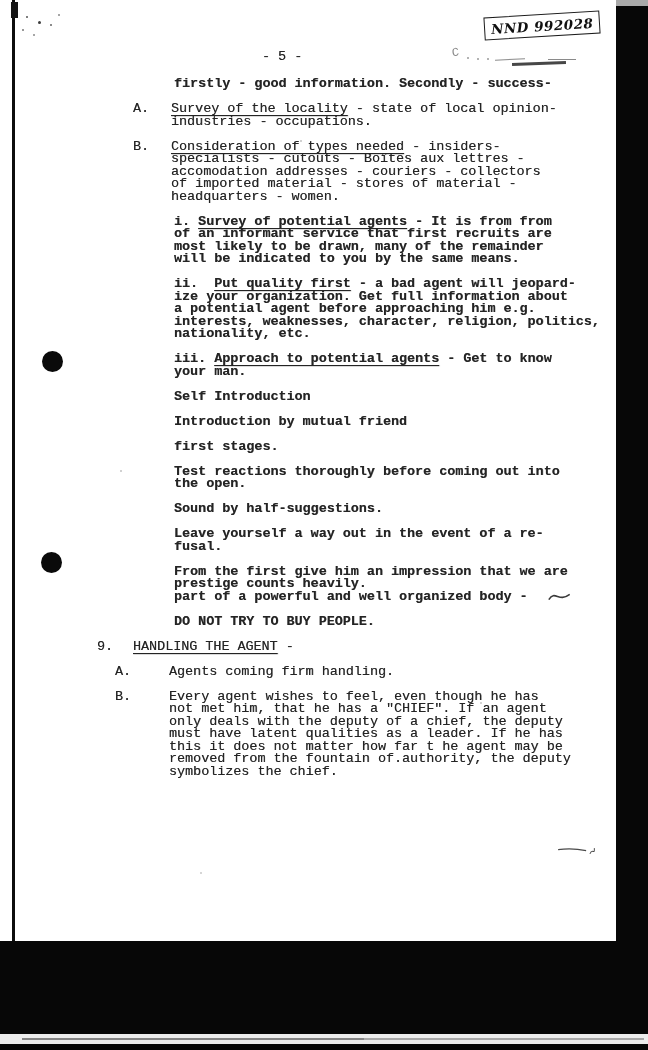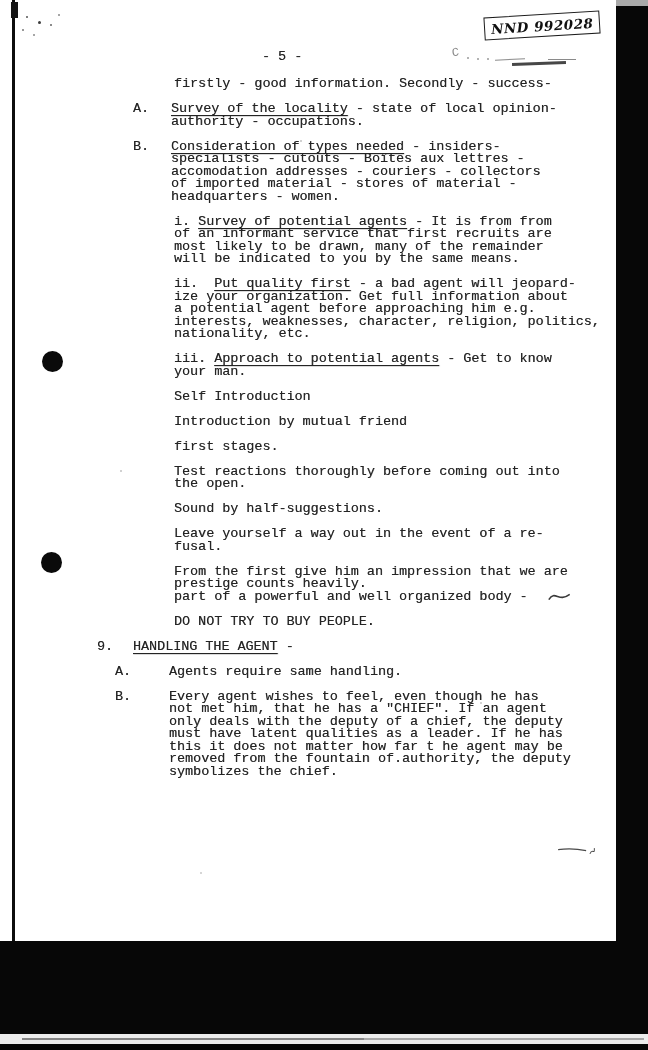--- a/index.html
+++ b/index.html
@@ -39,21 +39,21 @@
   .sl-c { left:548px; top:59px; width:28px; height:1px; background:#8a8a8a; }
   .sl-dot { width:2px; height:2px; border-radius:50%; background:#9a9a9a; }
   .squiggle-mid { position:absolute; left:546px; top:588px; transform:rotate(8deg); }
   .squiggle-end { position:absolute; left:556px; top:843px; transform:rotate(4deg); }
   
   .page-number { position:absolute; left:262px; top:49px; white-space:pre; }
   .page-text { position:absolute; left:0; top:78px; width:648px; }
   .para { position:relative; margin-bottom:12.5px; line-height:12.5px; }
   .line { white-space:pre; }
   .marker { position:absolute; top:0; white-space:pre; }
-  .t-body   { margin-left:174px; }
+  .t-body   { margin-left:174px;font-weight:bold; }
   .t-letter { margin-left:171px; }
   .t-letter .marker { left:-38px; }
   .t-sub    { margin-left:169px; }
   .t-sub .marker { left:-54px; }
   .t-section{ margin-left:133px; }
   .t-section .marker { left:-36px; }
   .u { text-decoration:underline; text-underline-offset:2.5px; text-decoration-thickness:1px; }
   .page-text, .page-number { text-shadow:0.3px 0.3px 0.3px rgba(25,25,25,0.55); }
 </style>
 </head>
@@ -110,21 +110,21 @@
 
   <div class="page-number">- 5 -</div>
 
   <div class="page-text">
       <div class="para t-body">
         <div class="line"><span>firstly - good information. Secondly - success-</span></div>
       </div>
       <div class="para t-letter">
         <span class="marker">A.</span>
         <div class="line"><span class="u">Survey of the locality</span><span> - state of local opinion-</span></div>
-        <div class="line"><span>authority - occupations.</span></div>
+        <div class="line"><span>industries - occupations.</span></div>
       </div>
       <div class="para t-letter">
         <span class="marker">B.</span>
         <div class="line"><span class="u">Consideration of types needed</span><span> - insiders-</span></div>
         <div class="line"><span>specialists - cutouts - Boîtes aux lettres -</span></div>
         <div class="line"><span>accomodation addresses - couriers - collectors</span></div>
         <div class="line"><span>of imported material - stores of material -</span></div>
         <div class="line"><span>headquarters - women.</span></div>
       </div>
       <div class="para t-body">
@@ -171,21 +171,21 @@
       </div>
       <div class="para t-body">
         <div class="line"><span>DO NOT TRY TO BUY PEOPLE.</span></div>
       </div>
       <div class="para t-section">
         <span class="marker">9.</span>
         <div class="line"><span class="u">HANDLING THE AGENT</span><span> -</span></div>
       </div>
       <div class="para t-sub">
         <span class="marker">A.</span>
-        <div class="line"><span>Agents require same handling.</span></div>
+        <div class="line"><span>Agents coming firm handling.</span></div>
       </div>
       <div class="para t-sub">
         <span class="marker">B.</span>
         <div class="line"><span>Every agent wishes to feel, even though he has</span></div>
         <div class="line"><span>not met him, that he has a "CHIEF". If an agent</span></div>
         <div class="line"><span>only deals with the deputy of a chief, the deputy</span></div>
         <div class="line"><span>must have latent qualities as a leader. If he has</span></div>
         <div class="line"><span>this it does not matter how far t he agent may be</span></div>
         <div class="line"><span>removed from the fountain of.authority, the deputy</span></div>
         <div class="line"><span>symbolizes the chief.</span></div>

